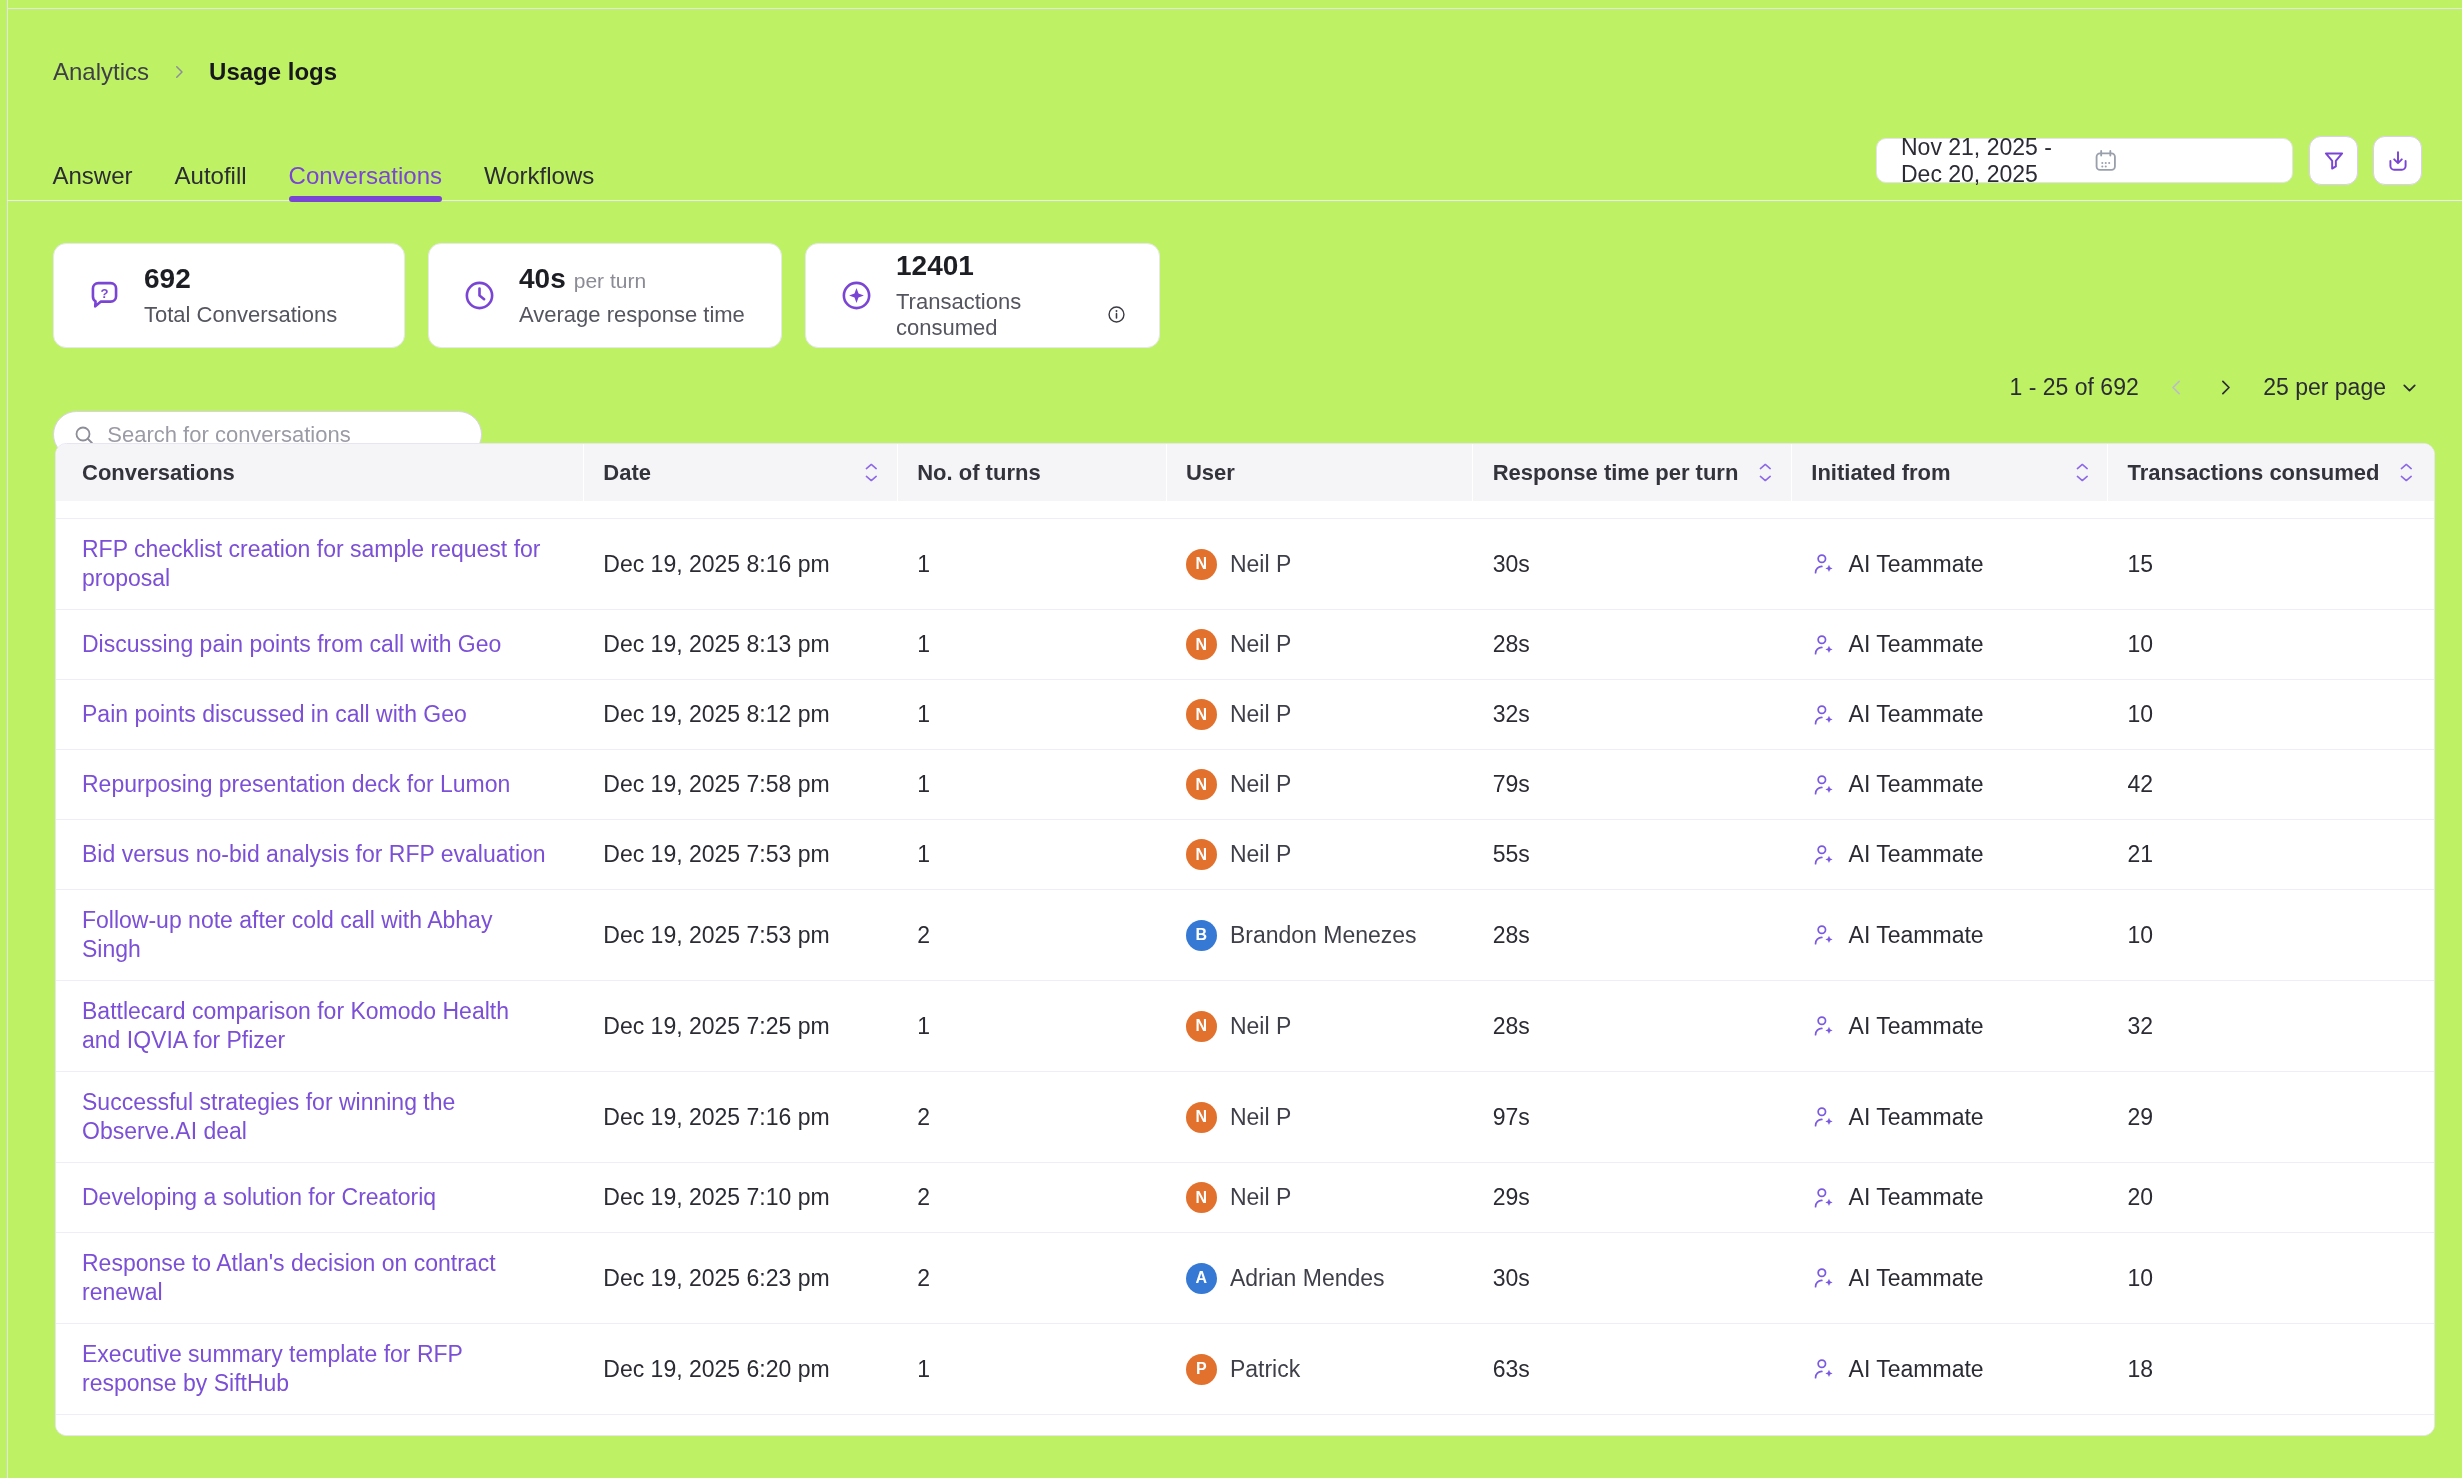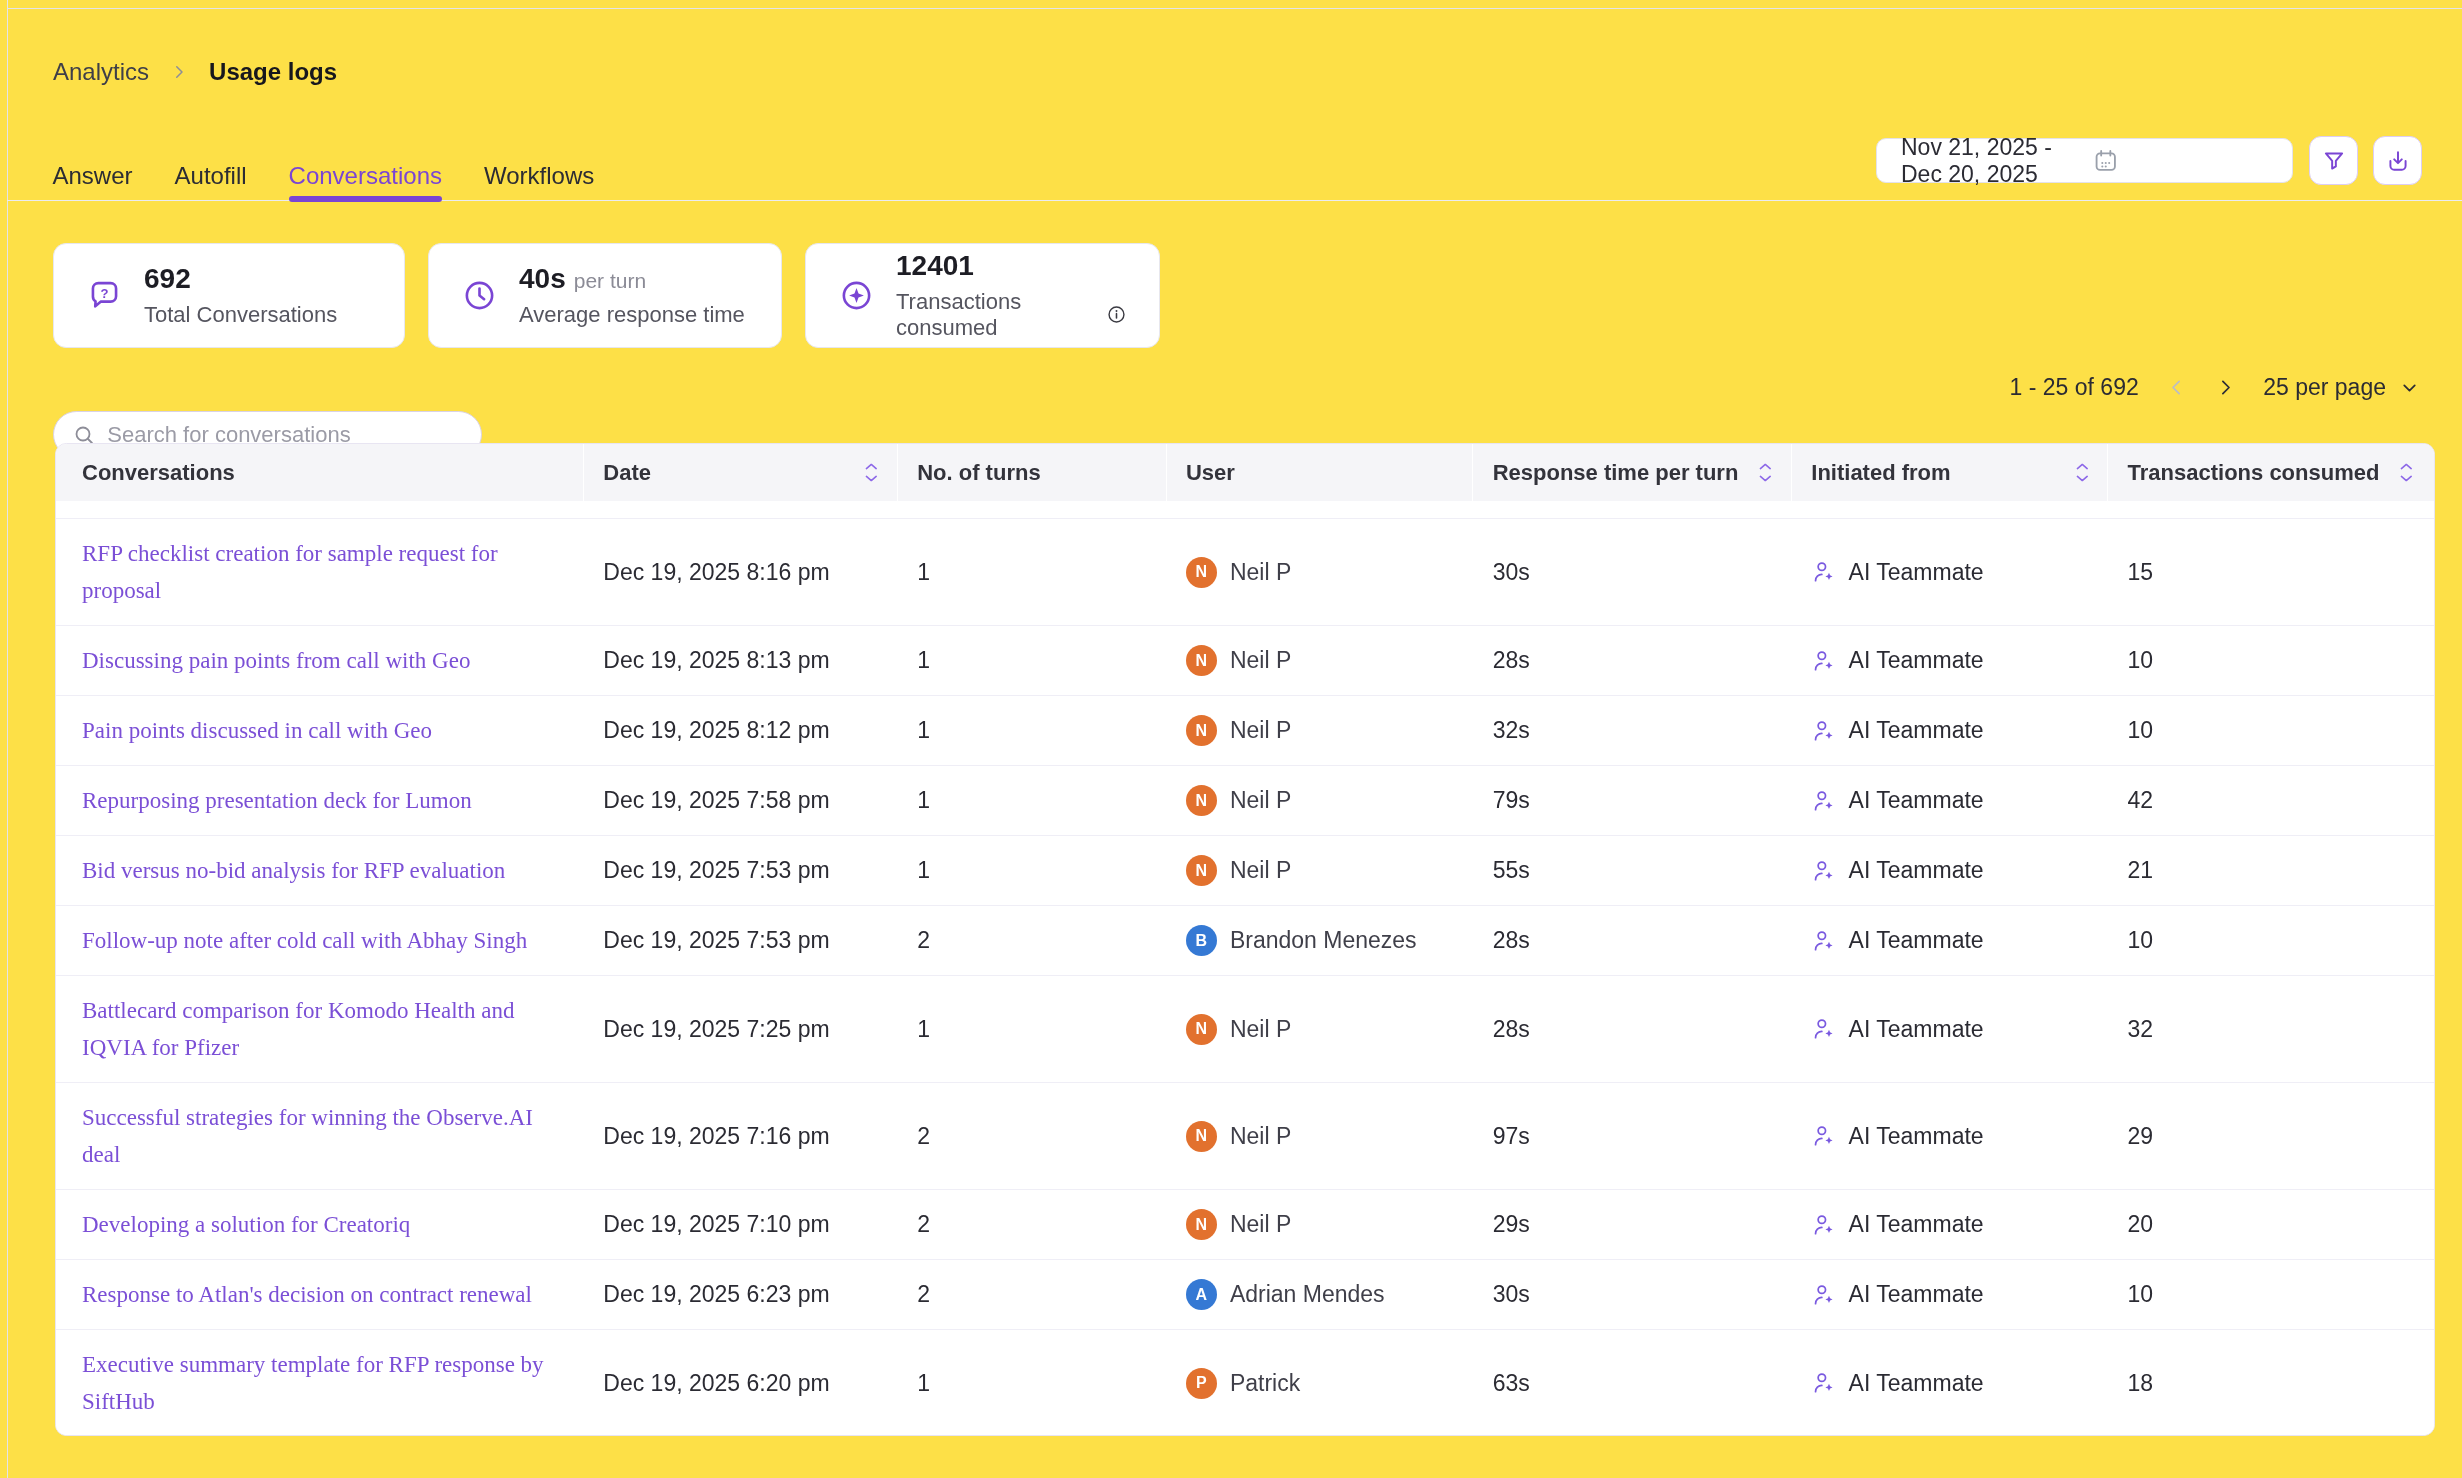--- a/index.html
+++ b/index.html
@@ -1,18 +1,18 @@
 <!DOCTYPE html>
 <html style="font-size:13px"><head>
 <meta charset="utf-8">
 <style>
   * { margin:0; padding:0; box-sizing:border-box; }
   html,body { width:2462px; height:1478px; overflow:hidden; background:#ffffff;
               font-family:"Liberation Sans", sans-serif; color:#26262e; }
-  .page { position:relative; width:2462px; height:1478px; background:#fde047; }
+  .page { position:relative; width:2462px; height:1478px; background:#bef264; }
 
   
   .edge-v { position:absolute; left:6.5px; top:0; width:0.8px; height:1478px; background:#e3e3e8; }
   .edge-h { position:absolute; left:6.5px; top:8px; right:0; height:0.8px; background:#e3e3e8; }
 
   
   .breadcrumb { position:absolute; left:53px; top:58px; display:flex; align-items:center; gap:21px; font-size:24px; }
   .crumb-parent { color:#3f3f48; }
   .crumb-sep { color:#8d8d98; display:flex; }
   .crumb-current { color:#17171d; font-weight:700; }
@@ -65,21 +65,21 @@
   .th:last-child { border-right:none; }
   .th .sort { margin-left:auto; margin-right:18px; color:#8d68e8; display:flex; flex-direction:column; gap:2.4px; }
   .th.c0 { padding-left:26px; }
 
   .sliver { height:18px; border-bottom:1.6px solid #efeef6; background:#fff; }
   .tr { display:flex; align-items:center; border-bottom:1.6px solid #efeef6; background:#fff; min-height:70px; padding:16px 0; }
   .td { font-size:23px; color:#2b2b33; padding-left:19.4px; }
   .c0{ width:22.2%; } .c1{ width:13.2%; } .c2{ width:11.3%; } .c3{ width:12.9%; }
   .c4{ width:13.4%; } .c5{ width:13.3%; } .c6{ width:13.6%; }
   .td.c0 { padding-left:26px; padding-right:32px; }
-  .title-link { color:#7b4fd6; text-decoration:none; line-height:37px; display:block; cursor:pointer;font-family:Liberation Serif, serif; }
+  .title-link { color:#7b4fd6; text-decoration:none; line-height:29px; display:block; cursor:pointer; }
   .user { display:flex; align-items:center; gap:13px; }
   .avatar { width:31px; height:31px; border-radius:50%; color:#fff; font-size:16px; font-weight:700;
             display:flex; align-items:center; justify-content:center; flex:0 0 auto; }
   .user .uname { color:#3f3f49; }
   .initiated { display:flex; align-items:center; gap:11.3px; }
   .initiated .ai { color:#7a5ae0; display:flex; }
 </style>
 </head>
 <body>
 

